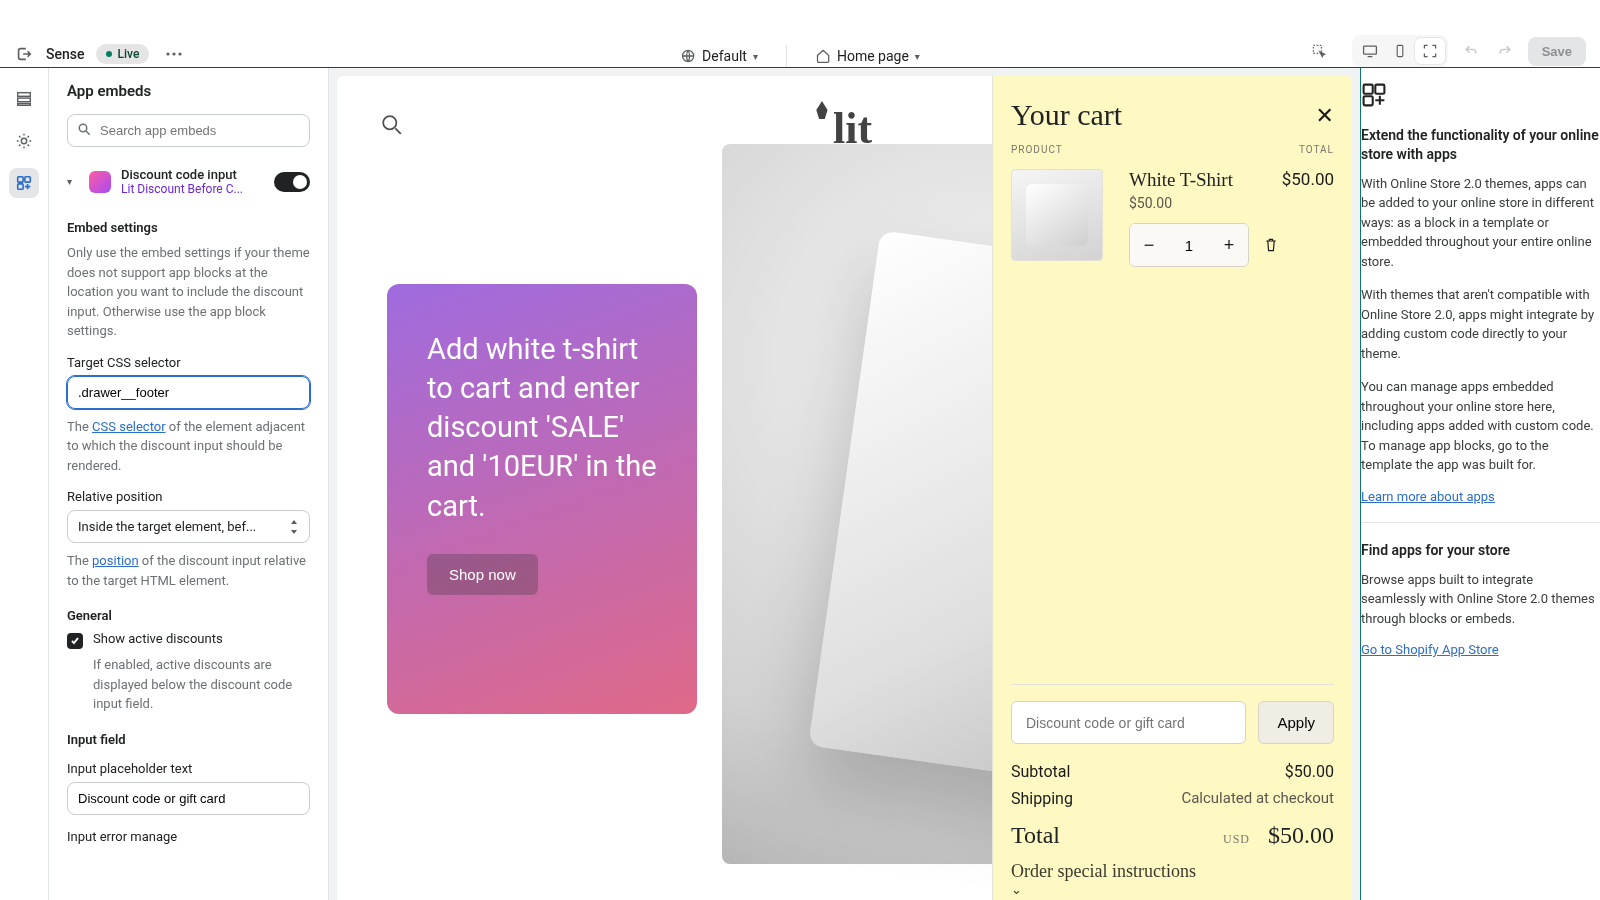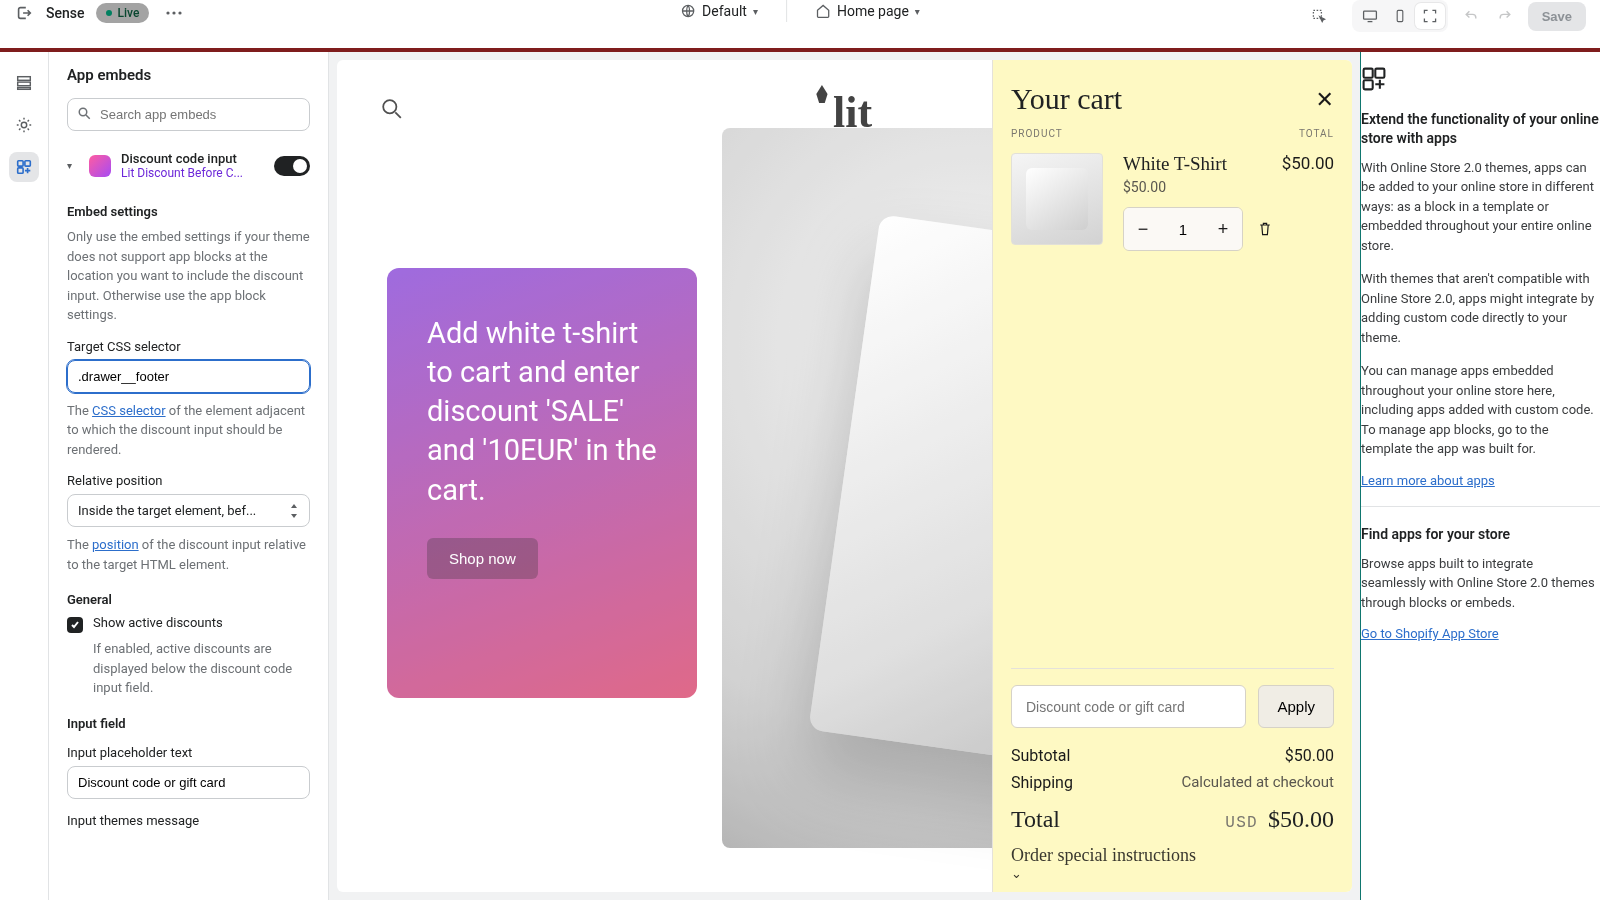--- a/index.html
+++ b/index.html
@@ -1,25 +1,25 @@
 <!DOCTYPE html>
 <html><head>
 <meta charset="utf-8">
 <style>
 * { box-sizing: border-box; margin: 0; padding: 0; }
 body { font-family: -apple-system, BlinkMacSystemFont, "Segoe UI", Roboto, sans-serif; font-size: 13px; color: #202223; background: #fff; width: 1600px; height: 900px; overflow: hidden; }
 a { color: #2c6ecb; text-decoration: underline; cursor: pointer; }
 
 
-.topbar { height: 52px; border-bottom: 4px solid #7f1d1d; display: flex; align-items: flex-start; padding: 0 14px; justify-content: space-between; }
+.topbar { height: 68px; border-bottom: 1px solid #7f1d1d; display: flex; align-items: flex-end; padding: 0 14px; justify-content: space-between; }
 .tb-left, .tb-center, .tb-right { display: flex; align-items: center; gap: 12px; }
 .tb-center { position: absolute; left: 50%; transform: translateX(-50%); gap: 28px; }
 .tb-exit { width: 20px; height: 20px; display:flex; align-items:center; justify-content:center; cursor:pointer; }
 .tb-theme { font-weight: 500; font-size: 14px; }
-.badge-live { background: #a3a3a3; color: #0a4730; border-radius: 10px; padding: 3px 10px; font-size: 12px; font-weight: 500; display:inline-flex; align-items:center; gap:5px;}
+.badge-live { background: #e5e5e5; color: #0a4730; border-radius: 10px; padding: 3px 10px; font-size: 12px; font-weight: 500; display:inline-flex; align-items:center; gap:5px;}
 .badge-live::before { content:""; width:6px; height:6px; border-radius:50%; background:#008060; }
 .dots { width:26px; height:26px; display:flex; align-items:center; justify-content:center; cursor:pointer; border-radius:6px; }
 .tb-drop { display:flex; align-items:center; gap:6px; cursor:pointer; font-size:14px; color:#202223; }
 .chev { font-size:10px; color:#5c5f62; }
 .vr { width:1px; height:22px; background:#e1e3e5; }
 .tb-icons { display:flex; gap:0; background:#f6f6f7; border-radius:8px; padding:3px; }
 .tb-ibtn { width:30px; height:26px; display:flex; align-items:center; justify-content:center; cursor:pointer; border-radius:6px; }
 .tb-ibtn.active { background:#fff; box-shadow:0 0 0 1px rgba(0,0,0,0.06); }
 .tb-save { background:#e4e5e7; color:#8c9196; border:none; border-radius:8px; padding:7px 14px; font-weight:600; font-size:13px; cursor:default; }
 .tb-undo { width:22px; height:22px; display:flex; align-items:center; justify-content:center; opacity:.35; }
@@ -76,40 +76,40 @@
 .hero-card { position:absolute; left:50px; top:130px; width:310px; height:430px; border-radius:12px; background:linear-gradient(160deg,#8a4bd8,#d9486f); padding:46px 40px; color:#fff; }
 .hero-card-text { font-size:29px; line-height:1.35; font-weight:400; }
 .shop-btn { margin-top:28px; background:rgba(0,0,0,0.28); color:#fff; border:none; padding:12px 22px; border-radius:6px; font-size:15px; cursor:pointer; }
 
 
 .cart { position:absolute; right:0; top:0; bottom:0; width:360px; background:#fef9c3; border-left:1px solid #e5e2da; display:flex; flex-direction:column; padding:22px 18px 10px; }
 .cart-h { display:flex; justify-content:space-between; align-items:center; margin-bottom:12px; }
 .cart-h h1 { font-family: Georgia, serif; font-size:30px; font-weight:500; }
 .cart-close { font-size:22px; cursor:pointer; color:#1a1a1a; }
 .cart-cols { display:flex; justify-content:space-between; font-size:10px; letter-spacing:.1em; color:#7a776f; margin-bottom:14px; }
-.cart-item { display:flex; gap:20px; }
+.cart-item { display:flex; gap:26px; }
 .ci-img { width:92px; height:92px; background:linear-gradient(160deg,#f5f5f5,#d2d2d2); border:1px solid #e2e0d8; border-radius:4px; position:relative; }
 .ci-img::after { content:""; position:absolute; inset:14px; background:linear-gradient(145deg,#fff,#cfcfcf); border-radius:6px; }
 .ci-body { flex:1; }
 .ci-title { font-family: Georgia, serif; font-size:19px; margin-bottom:4px; }
 .ci-price { font-size:14px; color:#5a574f; margin-bottom:12px; }
 .ci-row { display:flex; align-items:center; gap:14px; }
 .qty { display:flex; border:1px solid #d6d2c7; border-radius:6px; overflow:hidden; }
 .qty button { width:38px; height:42px; background:#fbf9f5; border:none; font-size:18px; cursor:pointer; color:#1a1a1a; }
 .qty input { width:42px; border:none; text-align:center; background:#fbf9f5; font-size:15px; }
 .trash { cursor:pointer; color:#1a1a1a; }
 .ci-total { font-size:17px; color:#1a1a1a; }
 .cart-spacer { flex:1; border-bottom:1px solid #e5e2da; margin:20px 0 16px; }
 .disc-row { display:flex; gap:12px; margin-bottom:18px; }
 .disc-row input { flex:1; border:1px solid #d6d2c7; border-radius:6px; padding:12px 14px; font-size:14px; background:#fff; }
 .apply { border:1px solid #d6d2c7; background:#f0ede5; border-radius:6px; padding:12px 18px; font-size:15px; cursor:pointer; }
 .sum-row { display:flex; justify-content:space-between; font-size:16px; color:#1a1a1a; margin-bottom:8px; }
 .sum-row.ship span:last-child { color:#5a574f; font-size:15px; }
 .total-row { display:flex; justify-content:space-between; align-items:baseline; font-family: Georgia, serif; font-size:24px; margin:6px 0 12px; }
-.total-row .cur { font-size:16px; letter-spacing:.08em; color:#7a776f; margin-right:10px; font-family:Liberation Mono, monospace; }
+.total-row .cur { font-size:12px; letter-spacing:.08em; color:#7a776f; margin-right:18px; font-family:Liberation Serif, serif; }
 .order-special { display:flex; justify-content:space-between; font-family: Georgia, serif; font-size:18px; color:#3a382f;flex-direction:column; }
 
 
 .rpanel { width:240px; border-left:1px solid #0f766e; padding:14px 0; }
 .rpanel .grid-icon { width:28px; height:28px; margin-bottom:16px;}
 .rpanel h3 { font-size:14px; font-weight:600; line-height:1.35; margin-bottom:10px; }
 .rpanel p { font-size:13px; color:#3a3c3e; line-height:1.5; margin-bottom:14px; }
 .rpanel hr { border:none; border-top:1px solid #e1e3e5; margin:18px 0; }
 
 svg { display:block; }
@@ -268,21 +268,21 @@
               <path d="M2 5l2 2 4-5"></path>
             </svg>
           </div>
         <div class="chk-body">Show active discounts</div>
       </div>
       <div class="chk-help">If enabled, active discounts are displayed below the discount code input field.</div>
 
       <div class="section-h">Input field</div>
       <div class="field-label">Input placeholder text</div>
       <input class="ninput" type="text" value="Discount code or gift card" style="">
-      <div class="field-label">Input themes message</div>
+      <div class="field-label">Input error manage</div>
     </div>
   </div>
 
   <div class="canvas">
     <div class="frame">
       <div class="store-top">
         <div class="store-search">
             <svg width="22" height="22" viewBox="0 0 20 20" fill="none" stroke="#2a2a2a" stroke-width="1.6">
               <circle cx="8" cy="8" r="6"></circle>
               <path d="M13 13l5 5"></path>

